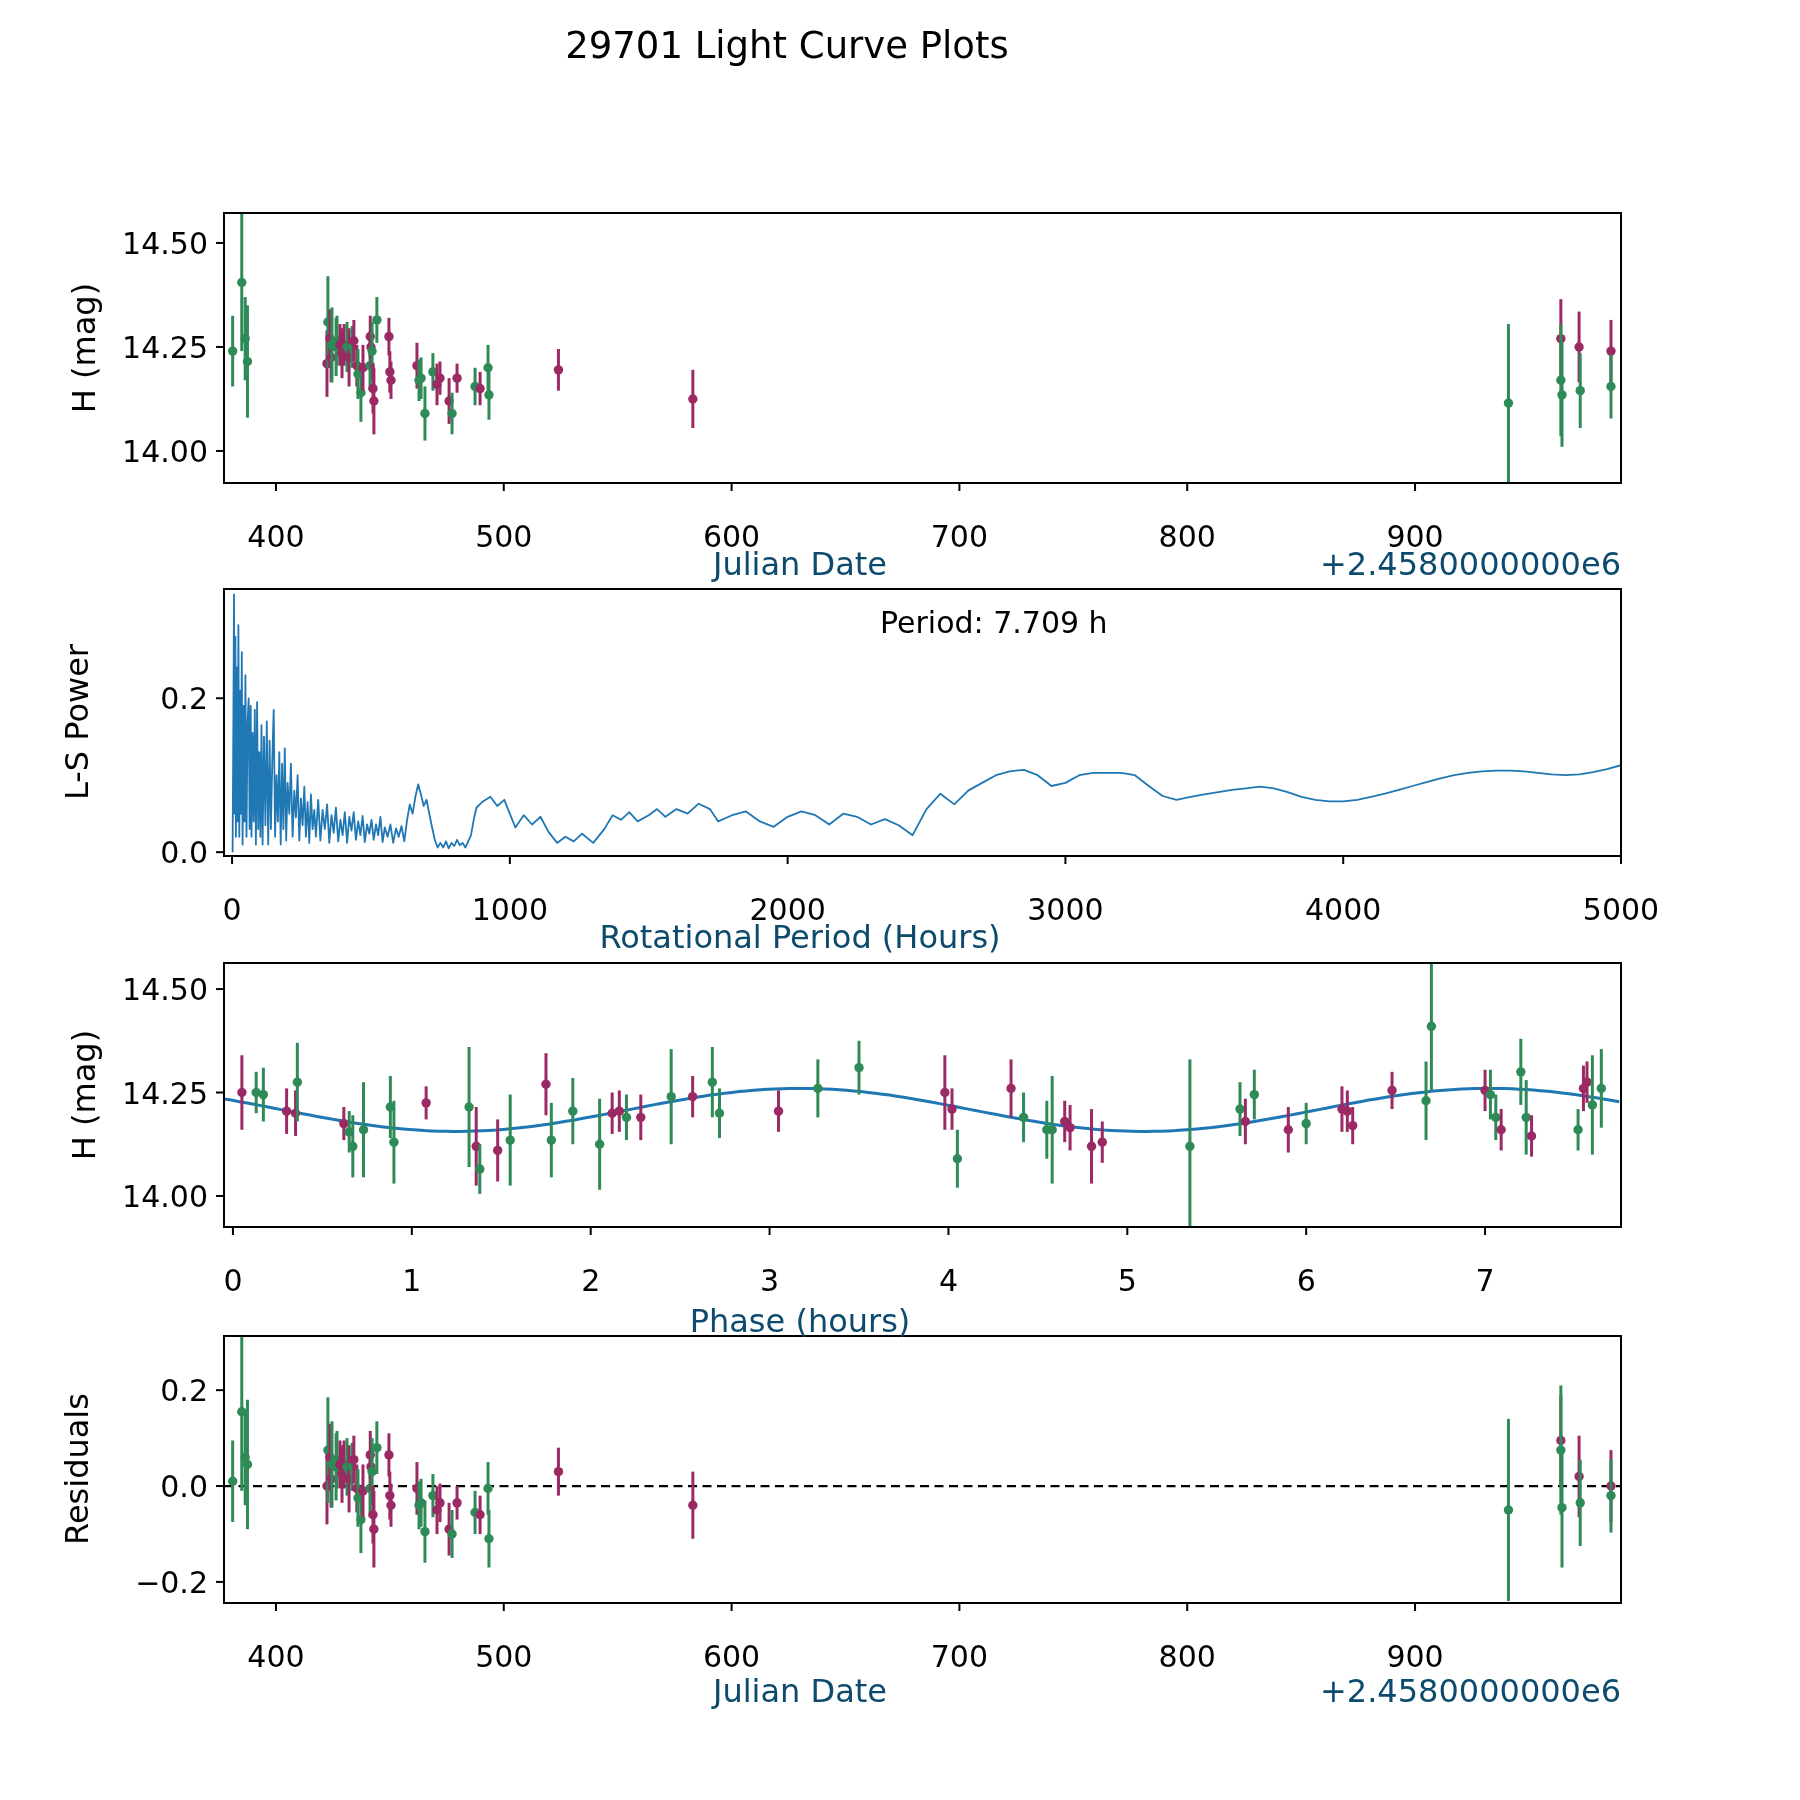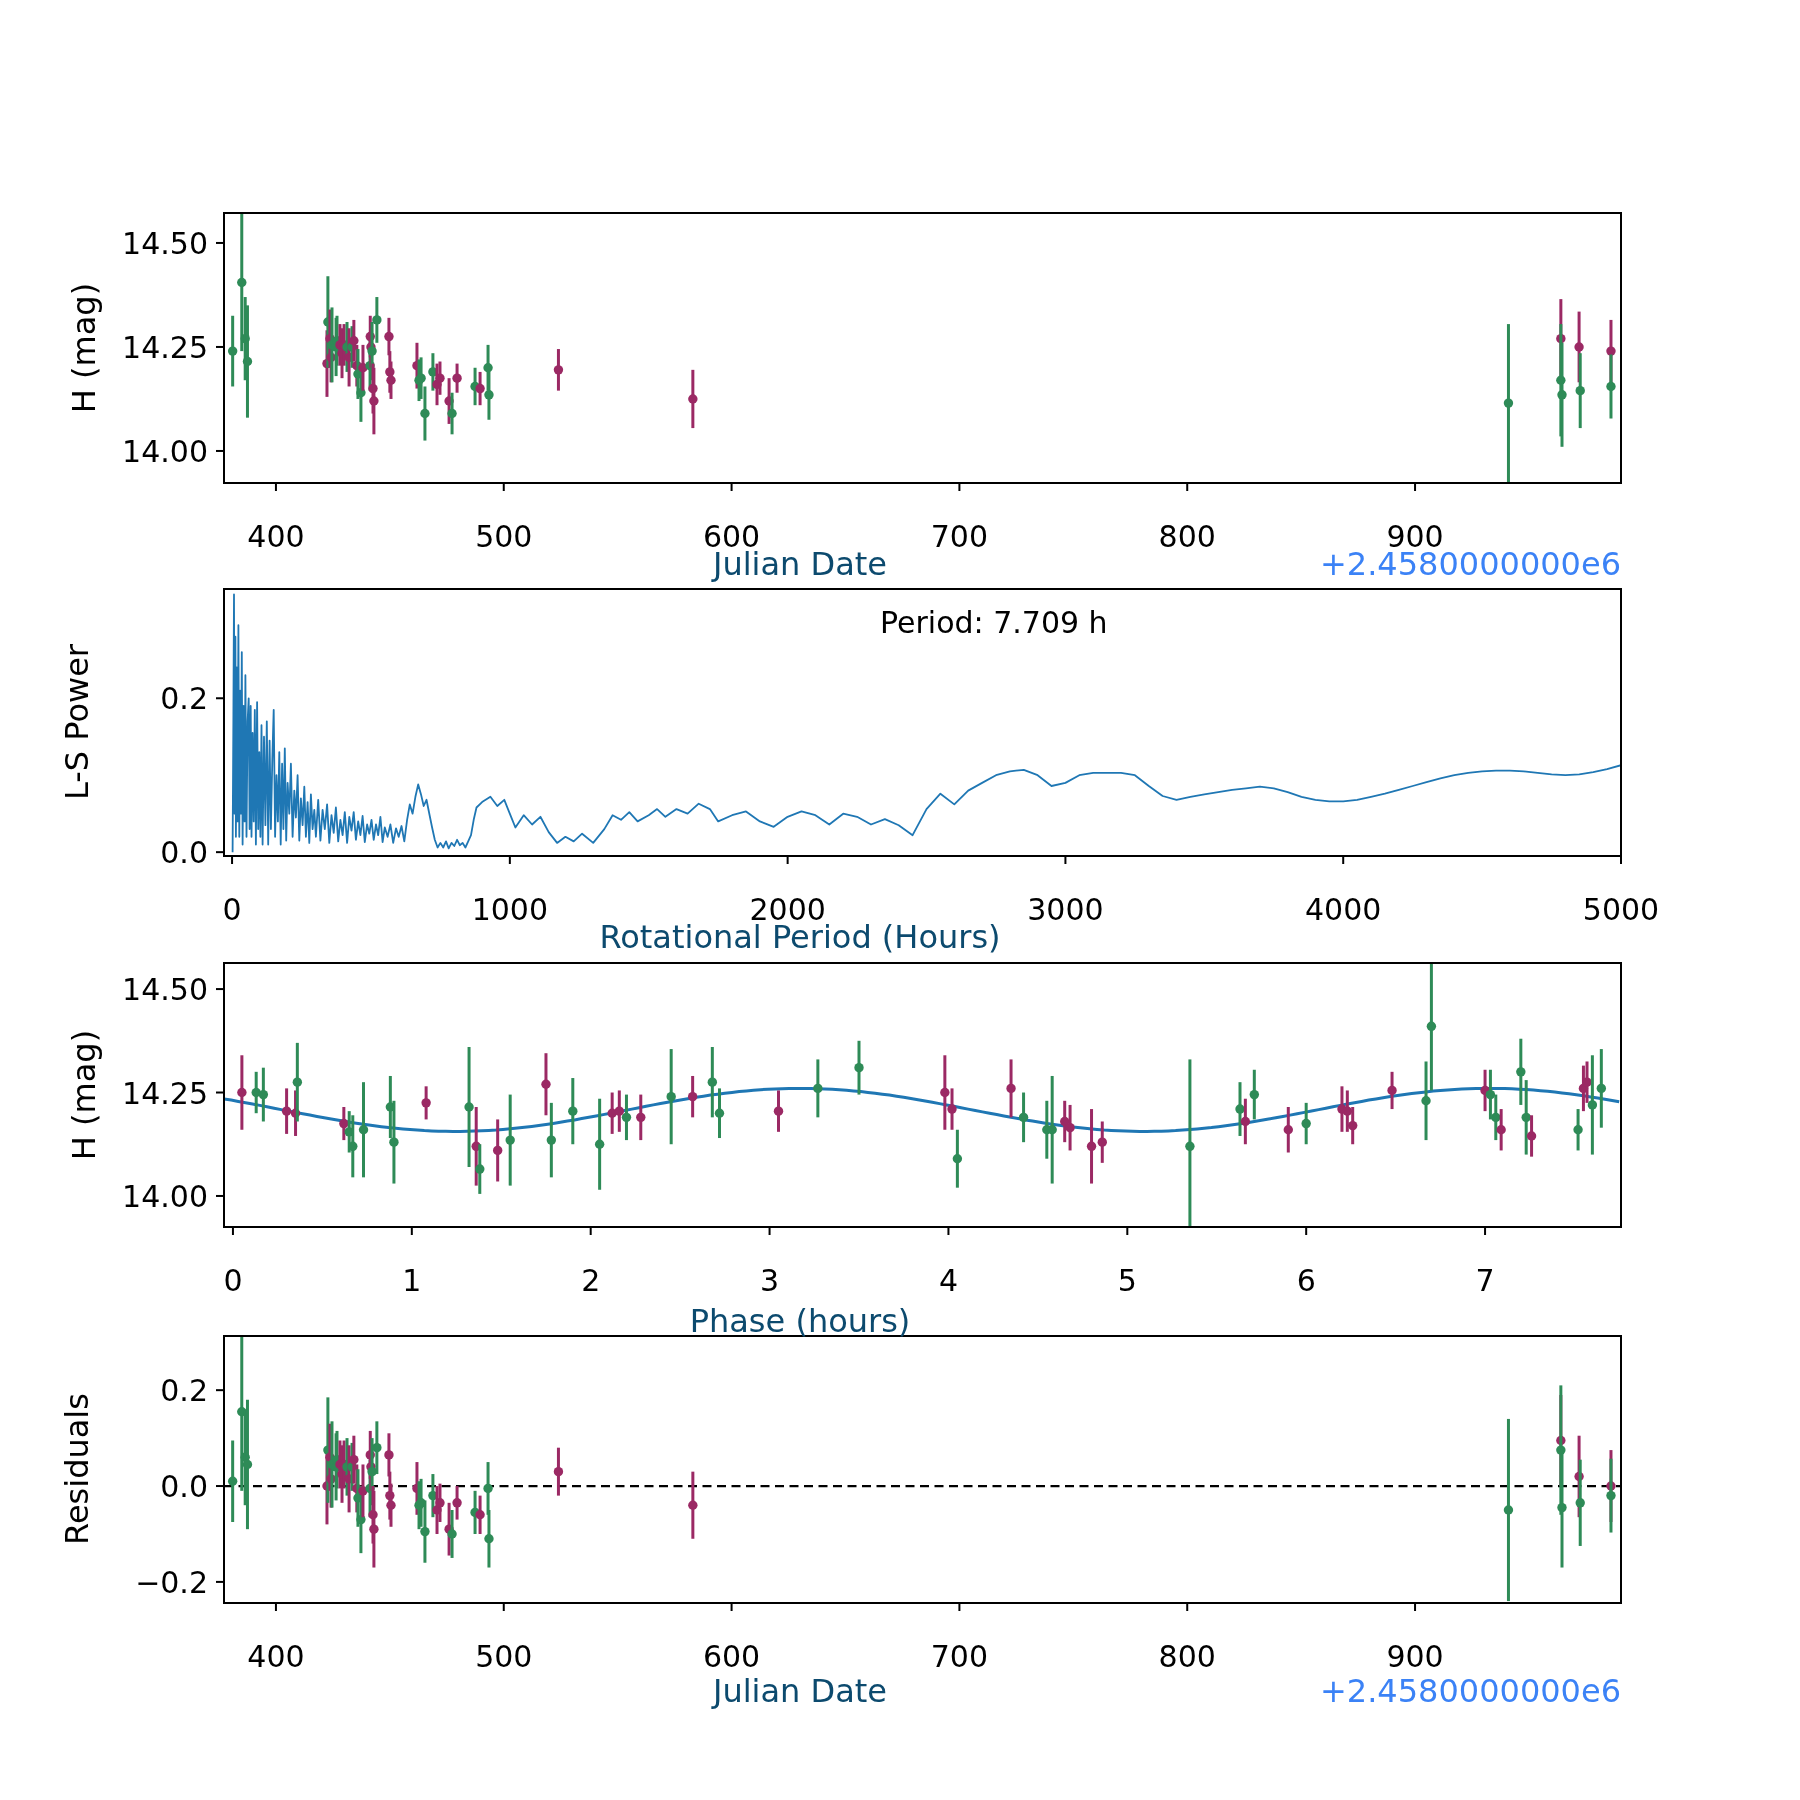--- a/index.html
+++ b/index.html
@@ -1,30 +1,31 @@
 <!DOCTYPE html>
 <html><head>
 <meta charset="utf-8">
 <style>
   html,body{margin:0;padding:0;background:#ffffff;}
   body{width:1800px;height:1800px;font-family:"DejaVu Sans","Liberation Sans",sans-serif;}
   .figure{position:relative;width:1800px;height:1800px;background:#ffffff;overflow:hidden;}
   .fig-title{position:absolute;top:24px;left:0;width:1574px;text-align:center;
     font-size:37px;color:#000;font-weight:400;}
   .xlabel{position:absolute;width:600px;text-align:center;font-size:32px;color:#0c4a6e;}
-  .offset-label{position:absolute;text-align:right;font-size:32px;color:#3b82f6;}
+  .offset-label{position:absolute;text-align:right;font-size:32px;color:#0c4a6e;}
   .ylabel{position:absolute;width:400px;height:40px;text-align:center;font-size:32px;color:#000;
     transform:rotate(-90deg);}
   .annotation{position:absolute;font-size:30px;color:#000;}
   svg{position:absolute;left:0;top:0;}
 </style>
 </head>
 <body>
 
 <div class="figure">
+  <div class="fig-title">29701 Light Curve Plots</div>
 
   <svg id="plot-canvas" width="1800" height="1800">
       <clipPath id="clip-panel1">
         <rect x="224" y="213" width="1397" height="270"></rect>
       </clipPath>
       <line x1="275.94324853228966" y1="483" x2="275.94324853228966" y2="491" stroke="#000000" stroke-width="2"></line>
       <text x="275.94324853228966" y="525" text-anchor="middle" font-size="30" fill="#000000" dominant-baseline="hanging" font-family="DejaVu Sans, Liberation Sans, sans-serif">400</text>
       <line x1="503.764514024788" y1="483" x2="503.764514024788" y2="491" stroke="#000000" stroke-width="2"></line>
       <text x="503.764514024788" y="525" text-anchor="middle" font-size="30" fill="#000000" dominant-baseline="hanging" font-family="DejaVu Sans, Liberation Sans, sans-serif">500</text>
       <line x1="731.5857795172863" y1="483" x2="731.5857795172863" y2="491" stroke="#000000" stroke-width="2"></line>

